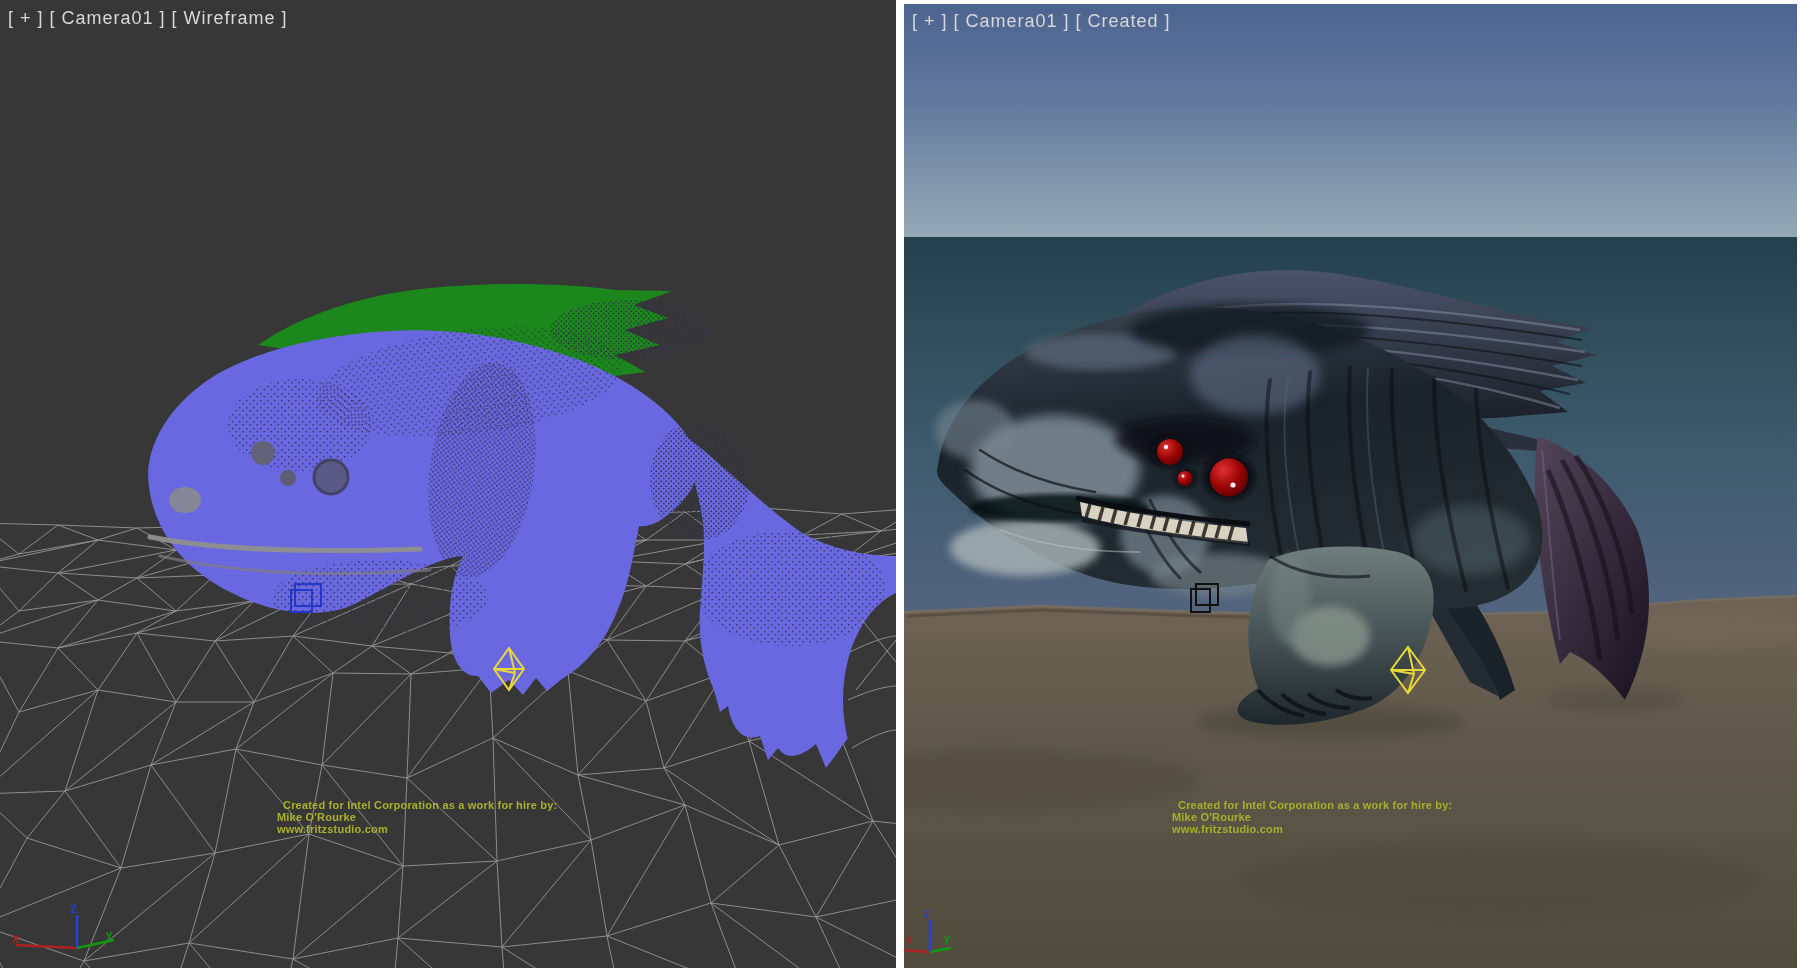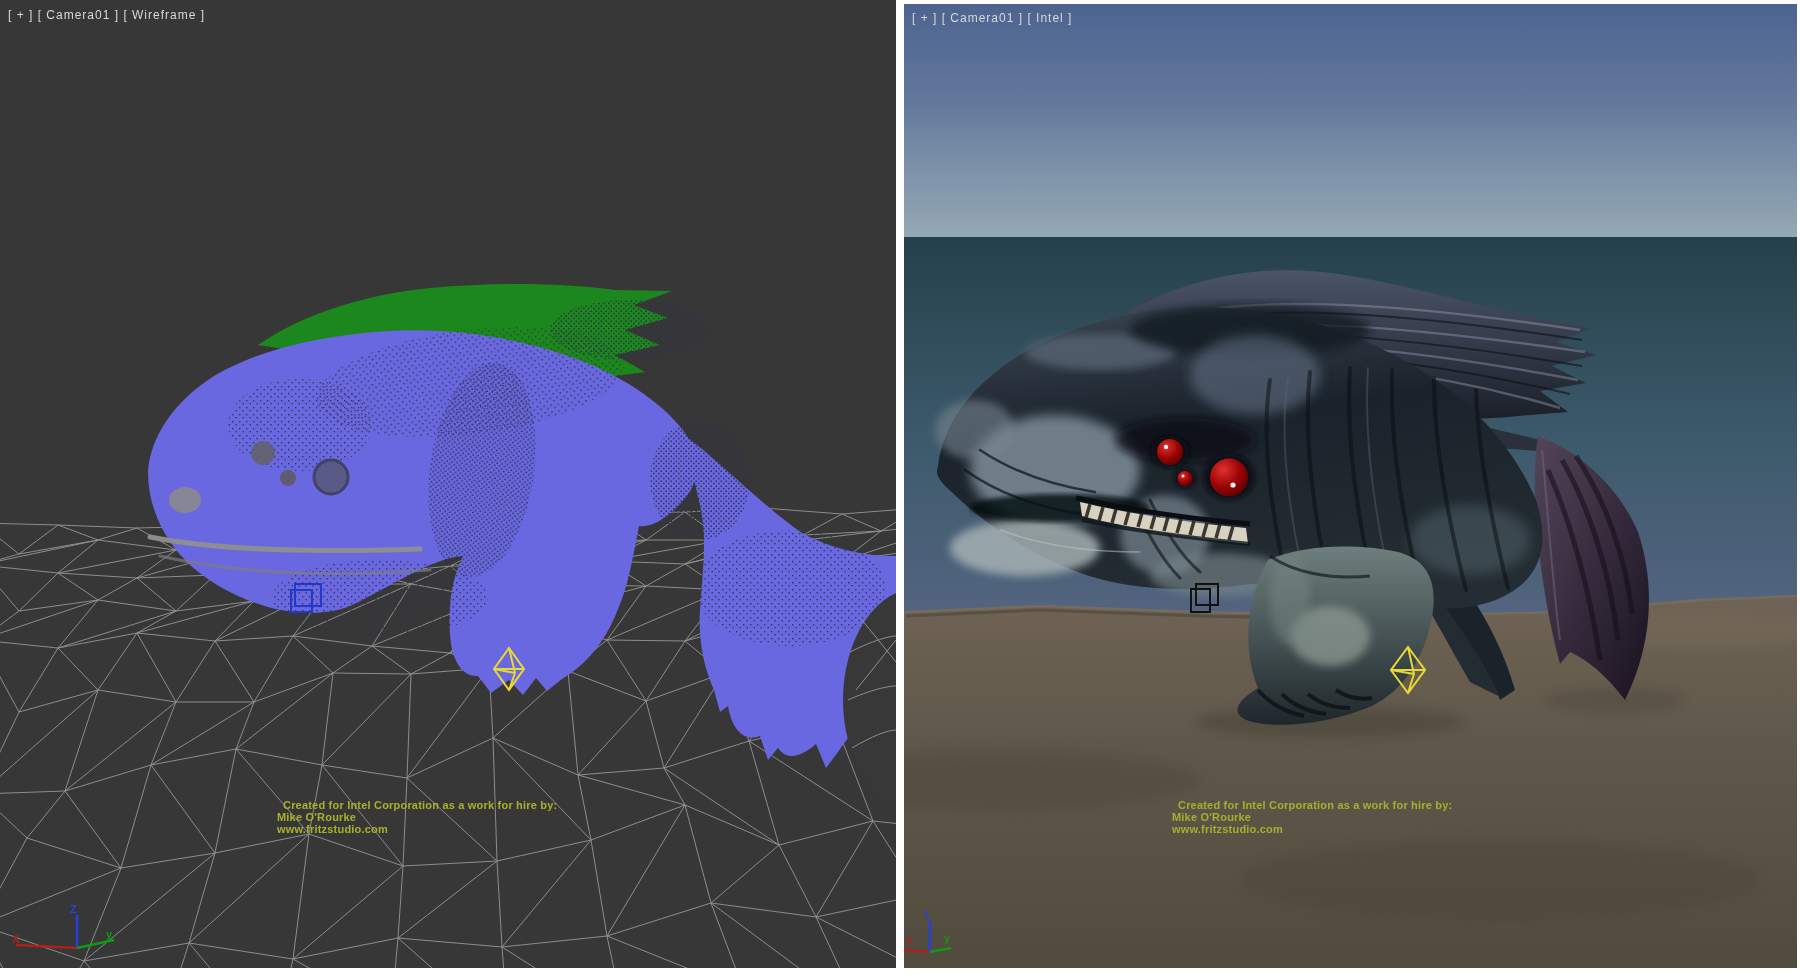--- a/index.html
+++ b/index.html
@@ -1,21 +1,21 @@
 <!DOCTYPE html>
 <html><head>
 <meta charset="utf-8">
 <style>
   html,body{margin:0;padding:0;background:#e8e8e8;}
   .page{position:relative;width:1800px;height:978px;background:#ffffff;overflow:hidden;
         font-family:"Liberation Sans",sans-serif;}
   .viewport{position:absolute;overflow:hidden;}
   .vp-left{left:0;top:0;width:896px;height:968px;background:#373737;}
   .vp-right{left:904px;top:4px;width:893px;height:964px;background:#53647f;}
-  .vp-label{position:absolute;top:8px;left:8px;font-size:12px;letter-spacing:1px;
+  .vp-label{position:absolute;top:8px;left:8px;font-size:18px;letter-spacing:1px;
             color:#d8d8d8;white-space:pre;cursor:default;user-select:none;}
   .vp-right .vp-label{top:7px;}
   svg.scene{position:absolute;left:0;top:0;}
   .credit{font-family:"Liberation Sans",sans-serif;font-size:11px;font-weight:bold;letter-spacing:0.2px;}
   .tripod-label{font-family:"Liberation Sans",sans-serif;font-size:11px;font-weight:bold;}
   .divider{position:absolute;left:896px;top:0;width:8px;height:978px;background:#ffffff;}
 </style>
 </head>
 <body>
 
@@ -281,17 +281,17 @@
 
       <g stroke-width="2.5" fill="none">
         <path d="M930,952 L904,950" stroke="#b02020"></path>
         <path d="M930,952 L930,920" stroke="#2441e0"></path>
         <path d="M930,952 L951,948" stroke="#119911"></path>
         <text class="tripod-label" x="906" y="943" fill="#b02020" stroke="none">x</text>
         <text class="tripod-label" x="924" y="917" fill="#2441e0" stroke="none">z</text>
         <text class="tripod-label" x="944" y="942" fill="#119911" stroke="none">y</text>
       </g>
     </svg>
-    <div class="vp-label">[ + ] [ Camera01 ] [ Intel ]</div>
+    <div class="vp-label">[ + ] [ Camera01 ] [ Created ]</div>
   </div>
 
   <div class="divider"></div>
 </div>
 
 </body></html>

